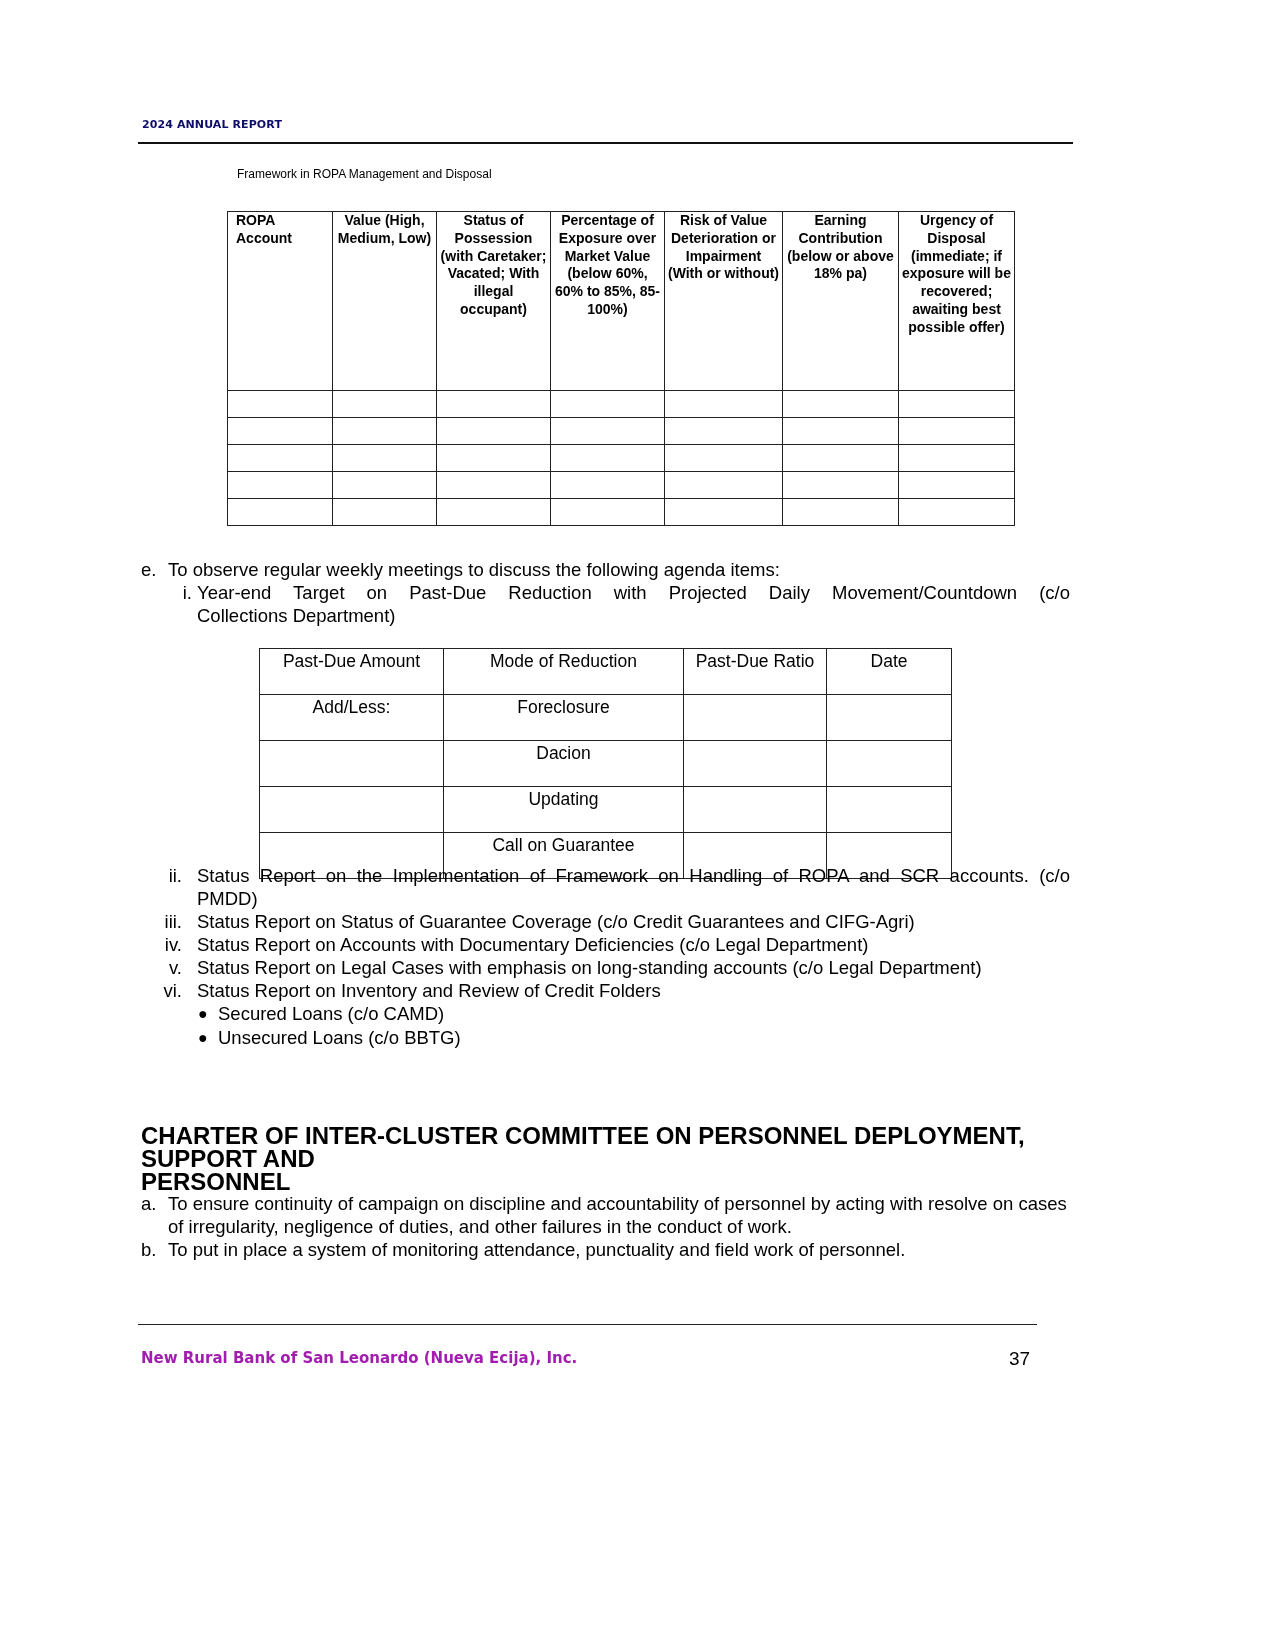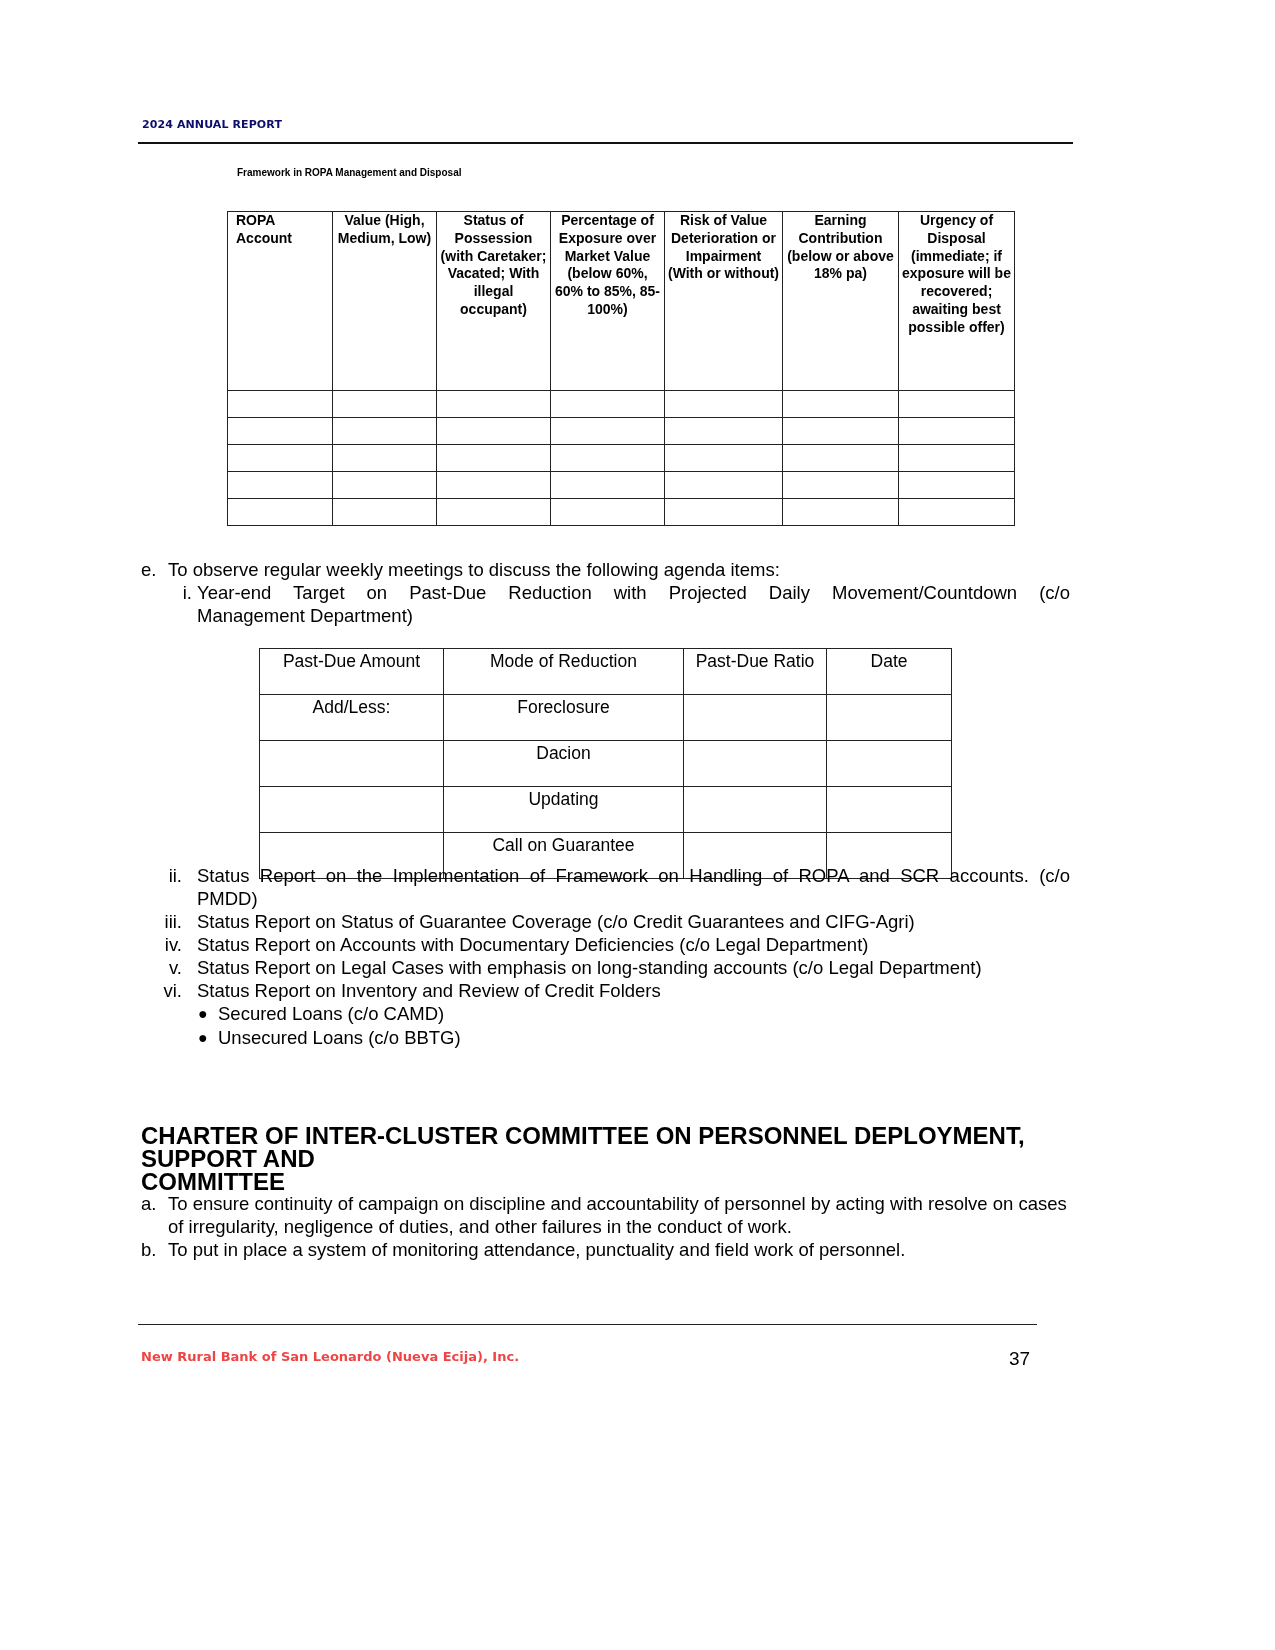--- a/index.html
+++ b/index.html
@@ -2,21 +2,21 @@
 <html><head>
 <meta charset="utf-8">
 <style>
   html, body { margin: 0; padding: 0; background: #ffffff; }
   body { width: 1275px; height: 1650px; position: relative; overflow: hidden; color: #000; font-family: "Liberation Sans", sans-serif; }
   .abs { position: absolute; }
 
   .header-title { left: 142px; top: 118px; font-family: "DejaVu Sans", sans-serif; font-weight: bold; font-size: 11px; color: #0d0d6b; letter-spacing: 0.1px; }
   .header-rule { left: 138px; top: 142px; width: 935px; height: 0; border-top: 2px solid #111; }
 
-  .fw-title { left: 237px; top: 167px; font-weight: bold; font-size: 10px; }
+  .fw-title { left: 237px; top: 167px; font-weight: normal; font-size: 12px; }
 
   table { border-collapse: collapse; }
   #ropa-table { left: 227px; top: 211px; width: 787px; table-layout: fixed; }
   #ropa-table th, #ropa-table td { border: 1px solid #222; font-size: 14px; font-weight: bold; line-height: 17.8px; padding: 0 2px; vertical-align: top; text-align: center; }
   #ropa-table th { height: 178px; }
   #ropa-table th.first { text-align: left; padding-left: 8px; }
   #ropa-table td { height: 26px; }
 
   .para { font-size: 18.5px; line-height: 23px; }
   .p-e { left: 141px; top: 558px; }
@@ -40,21 +40,21 @@
   .bul .btxt { position: absolute; left: 58px; top: 0; }
 
   .charter-title { left: 141px; top: 1124px; width: 929px; font-weight: bold; font-size: 24px; line-height: 23px; }
 
   .p-a { left: 141px; top: 1192px; width: 929px; }
   .pa-item { position: relative; }
   .pa-item .lbl { position: absolute; left: 0; }
   .pa-item .txt { display: block; margin-left: 27px; }
 
   .footer-rule { left: 138px; top: 1324px; width: 899px; height: 0; border-top: 1.5px solid #222; }
-  .footer-left { left: 141px; top: 1349px; font-family: "DejaVu Sans", sans-serif; font-weight: bold; font-size: 13px; color: #ef4444; }
+  .footer-left { left: 141px; top: 1349px; font-family: "DejaVu Sans", sans-serif; font-weight: bold; font-size: 15px; color: #a21caf; }
   .footer-page { left: 1009px; top: 1348px; font-size: 19px; }
 </style>
 </head>
 <body>
 
 <div class="abs header-title">2024 ANNUAL REPORT</div>
 <div class="abs header-rule"></div>
 
 <div class="abs fw-title">Framework in ROPA Management and Disposal</div>
 
@@ -130,21 +130,21 @@
 
 <div class="abs para p-e">
   <span class="lbl">e.</span><span>To observe regular weekly meetings to discuss the following agenda items:</span>
 </div>
 <div class="abs para p-i">
   <div style="position:relative;height:23px;">
     <span class="roman" style="left:0;">i.</span>
     <span class="roman-text justify">Year-end Target on Past-Due Reduction with Projected Daily Movement/Countdown (c/o</span>
   </div>
   <div style="position:relative;height:23px;">
-    <span class="roman-text">Management Department)</span>
+    <span class="roman-text">Collections Department)</span>
   </div>
 </div>
 
 <table class="abs" id="pd-table">
   <colgroup>
     <col style="width:184px">
       <col style="width:240px">
       <col style="width:143px">
       <col style="width:125px">
   </colgroup>
@@ -211,21 +211,21 @@
     <span class="btxt">Secured Loans (c/o CAMD)</span>
   </div>
   <div class="bul">
     <span class="dot">●</span>
     <span class="btxt">Unsecured Loans (c/o BBTG)</span>
   </div>
 </div>
 
 <div class="abs charter-title">
   <div>CHARTER OF INTER-CLUSTER COMMITTEE ON PERSONNEL DEPLOYMENT, SUPPORT AND</div>
-  <div>COMMITTEE</div>
+  <div>PERSONNEL</div>
 </div>
 
 <div class="abs para p-a">
   <div class="pa-item">
     <span class="lbl">a.</span>
     <span class="txt">To ensure continuity of campaign on discipline and accountability of personnel by acting with resolve on cases of irregularity, negligence of duties, and other failures in the conduct of work.</span>
   </div>
   <div class="pa-item">
     <span class="lbl">b.</span>
     <span class="txt">To put in place a system of monitoring attendance, punctuality and field work of personnel.</span>

